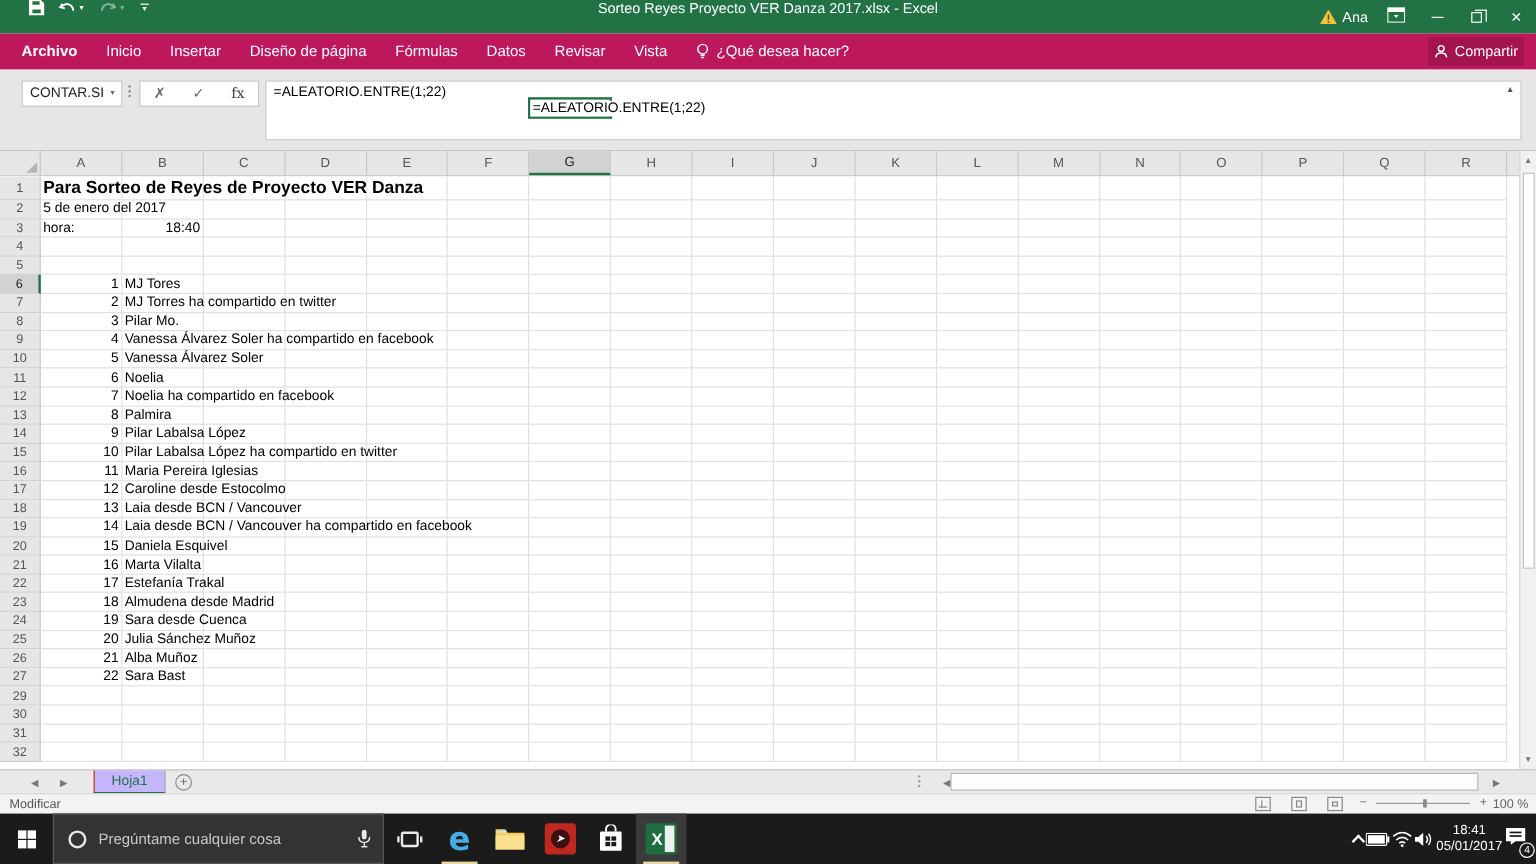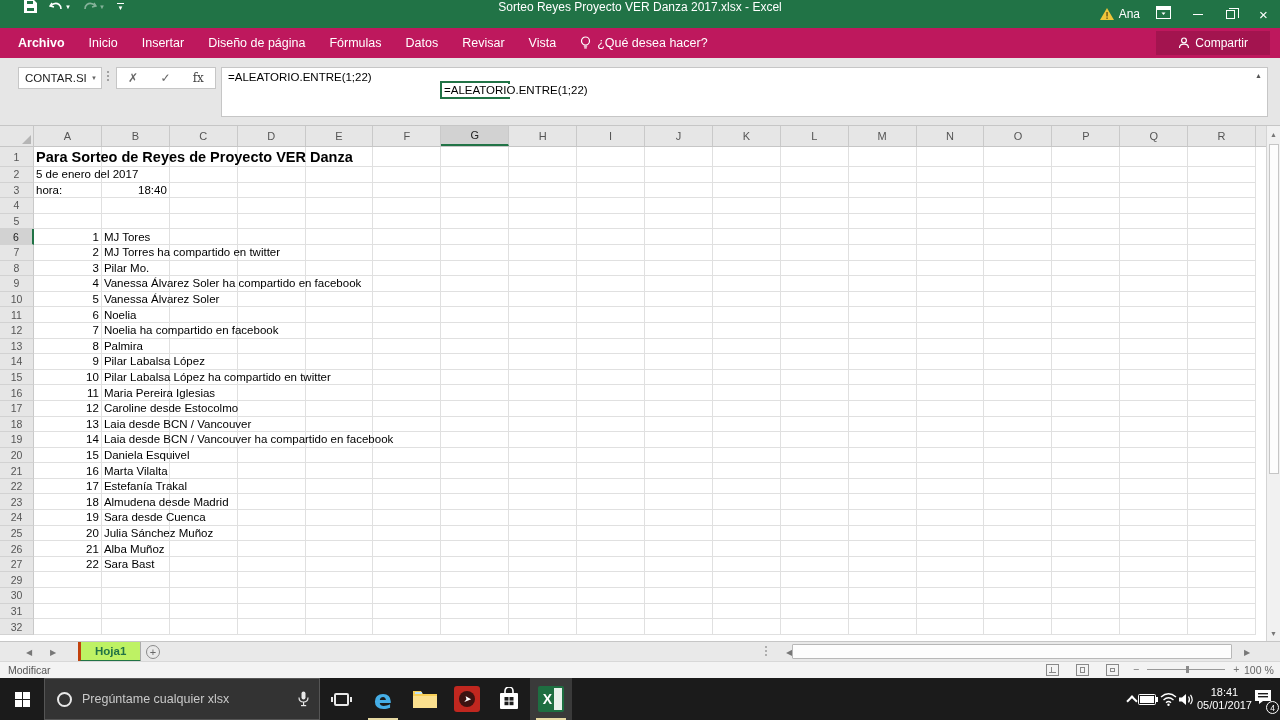--- a/index.html
+++ b/index.html
@@ -20,21 +20,21 @@
   .winbtn .bar{width:10px;height:1px;background:#fff}
   .winbtn .restore{width:9px;height:9px;border:1px solid #fff;position:relative}
   .winbtn .restore::before{content:"";position:absolute;left:2px;top:-3px;width:9px;height:9px;border:1px solid #fff;border-bottom:none;border-left:none}
   .winbtn.close{font-size:15px}
 
   
   .tabsrow{position:absolute;top:28px;left:0;right:0;height:30px;background:#be185d;display:flex;align-items:center;color:#fff;font-size:12.5px}
   .rtab{padding:0 12px;height:30px;display:flex;align-items:center;white-space:nowrap}
   .rtab:first-child{margin-left:6px;font-weight:bold}
   .tellme{display:flex;align-items:center;gap:6px;padding:0 12px}
-  .share{margin-left:auto;margin-right:10px;display:flex;align-items:center;gap:5px;background:rgba(0,0,0,.14);height:24px;padding:0 22px;font-size:12px}
+  .share{margin-left:auto;margin-right:10px;display:flex;align-items:center;gap:5px;background:rgba(0,0,0,.14);height:24px;padding:0 5px;font-size:12px}
 
   
   .fbar{position:absolute;top:58px;left:0;right:0;height:68px;background:#e6e6e6;border-bottom:1px solid #c6c6c6}
   .namebox{position:absolute;left:18px;top:9px;width:84px;height:22px;background:#fff;border:1px solid #c6c6c6;display:flex;align-items:center;font-size:11.5px;color:#222}
   .namebox .nb-text{flex:1;padding-left:6px}
   .namebox .nb-dd{width:16px;height:100%;display:flex;align-items:center;justify-content:center;color:#666;font-size:6px}
   .vdots{position:absolute;left:107px;top:13px;display:flex;flex-direction:column;gap:2px}
   .vdots i{width:2px;height:2px;background:#8a8a8a;border-radius:50%}
   .fxgroup{position:absolute;left:116px;top:9px;width:100px;height:22px;background:#fff;border:1px solid #c6c6c6;display:flex;align-items:center;justify-content:space-around;color:#555}
   .fxgroup .fx-x{font-size:12px;color:#666}
@@ -61,21 +61,21 @@
   .editcell{position:absolute;left:440px;top:81px;width:70px;height:18px;border:2px solid #217346;background:#fff;z-index:5;overflow:visible;display:flex;align-items:center}
   .editcell span{display:inline-block;white-space:nowrap;background:#fff;font-size:11.5px;padding:0 2px;line-height:13px}
   .vscroll{position:absolute;top:126px;right:0;width:14px;height:515px;background:#f1f1f1;border-left:1px solid #d4d4d4;display:flex;flex-direction:column;align-items:center}
   .vscroll .arr{height:16px;display:flex;align-items:center;justify-content:center;font-size:7px;color:#777;width:100%}
   .vscroll .thumb{width:10px;height:330px;background:#fdfdfd;border:1px solid #c6c6c6;margin-top:2px}
   .vscroll .sp{flex:1}
 
   
   .sheetbar{position:absolute;top:641px;left:0;right:0;height:20px;background:#e9e9e9;border-top:1px solid #c6c6c6;font-size:11.5px}
   .snav{position:absolute;top:0;height:20px;display:flex;align-items:center;justify-content:center;width:22px;color:#777;font-size:8px}
-  .sheettab{position:absolute;left:78px;top:0;height:20px;display:flex;align-items:center;padding:0 14px;background:#bef264;border-left:3px solid #c2410c;border-right:1px solid #ababab;border-bottom:2px solid #217346;color:#217346;font-weight:bold}
+  .sheettab{position:absolute;left:78px;top:0;height:20px;display:flex;align-items:center;padding:0 14px;background:#c4b5fd;border-left:1px solid #c2410c;border-right:1px solid #ababab;border-bottom:2px solid #217346;color:#217346;font-weight:normal}
   .addsheet{position:absolute;left:146px;top:3px;width:14px;height:14px;border:1px solid #8a8a8a;border-radius:50%;color:#666;display:flex;align-items:center;justify-content:center;font-size:11px;line-height:11px}
   .splitdots{position:absolute;left:765px;top:4px;display:flex;flex-direction:column;gap:2px}
   .splitdots i{width:2px;height:2px;background:#9a9a9a;border-radius:50%}
   .hscroll-l{left:778px}.hscroll-r{left:1236px}
   .hthumb{position:absolute;left:792px;top:2px;width:440px;height:15px;background:#fdfdfd;border:1px solid #b8b8b8;border-radius:1px}
 
   
   .statusbar{position:absolute;top:661px;left:0;right:0;height:18px;background:#f3f3f3;border-top:1px solid #d8d8d8;font-size:10.5px;color:#555}
   .mode{position:absolute;left:8px;top:2px}
   .views{position:absolute;left:1046px;top:2px;display:flex;gap:17px}
@@ -941,21 +941,21 @@
     <span class="startbtn">
         <span class="winlogo">
           <i></i>
           <i></i>
           <i></i>
           <i></i>
         </span>
       </span>
     <div class="searchbox">
       <span class="ring"></span>
-      <span>Pregúntame cualquier xlsx</span>
+      <span>Pregúntame cualquier cosa</span>
       <span class="micwrap">
         <svg width="11" height="16" viewBox="0 0 11 16">
             <rect x="3.5" y="0.5" width="4" height="8" rx="2" fill="#e8e8e8"></rect>
             <path d="M1 6.5 Q1 11 5.5 11 Q10 11 10 6.5" fill="none" stroke="#e8e8e8" stroke-width="1.2"></path>
             <rect x="5" y="11" width="1.2" height="3" fill="#e8e8e8"></rect>
             <rect x="3" y="14" width="5.2" height="1.2" fill="#e8e8e8"></rect>
           </svg>
       </span>
     </div>
     <span class="tbtn">

